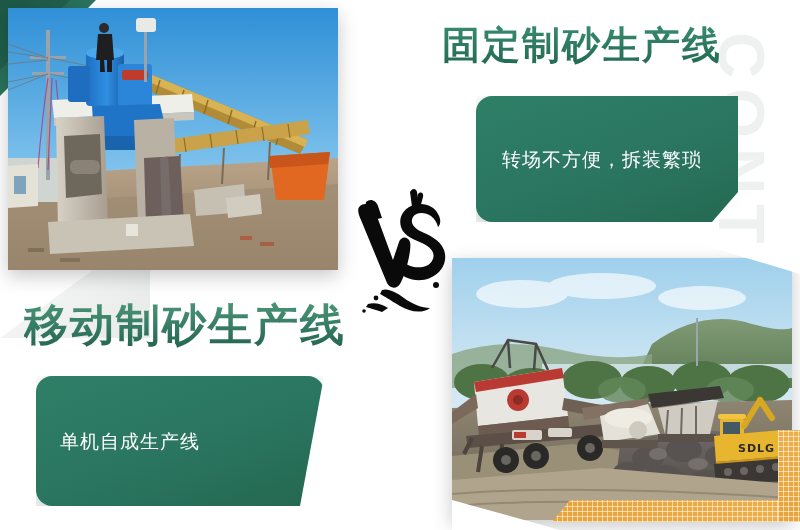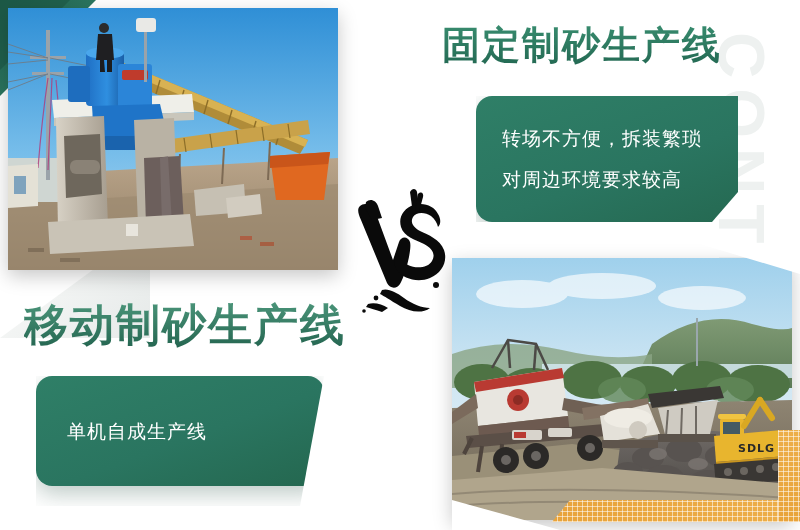--- a/index.html
+++ b/index.html
@@ -121,22 +121,22 @@
     white-space:nowrap;
   }
   .panel-right{
     left:476px; top:96px; width:302px; height:126px;
     padding:0 0 0 26px;
     border-radius:16px 16px 0 16px;
     clip-path:polygon(0 0, 262px 0, 262px 96px, 236px 126px, 0 126px);
   }
   .panel-right p + p { margin-top:22px; }
   .panel-left{
-    left:36px; top:376px; width:288px; height:110px;
-    padding:0 0 0 31px;
+    left:36px; top:376px; width:288px; height:130px;
+    padding:0 0 0 24px;
     border-radius:16px 16px 16px 16px;
     clip-path:polygon(0 0, 288px 0, 264px 130px, 0 130px);
   }
   .panel-left p + p { margin-top:22px; }
 
   
   .vs {
     position:absolute; left:352px; top:178px; width:100px; height:140px; z-index:9;
   }
 </style>
@@ -446,21 +446,20 @@
 
   <div class="orange-band"></div>
   <div class="orange-band-right"></div>
   <div class="white-notch notch-br"></div>
   <div class="white-notch notch-tr"></div>
 
   <div class="title title-right">固定制砂生产线</div>
 
   <div class="panel panel-right">
     <p>转场不方便，拆装繁琐</p>
-    <p>对周边环境要求较高</p>
   </div>
 
   <div class="title title-left">移动制砂生产线</div>
 
   <div class="panel panel-left">
     <p>单机自成生产线</p>
   </div>
 
   <div class="vs">
     <svg viewBox="0 0 100 140" width="100" height="140">

